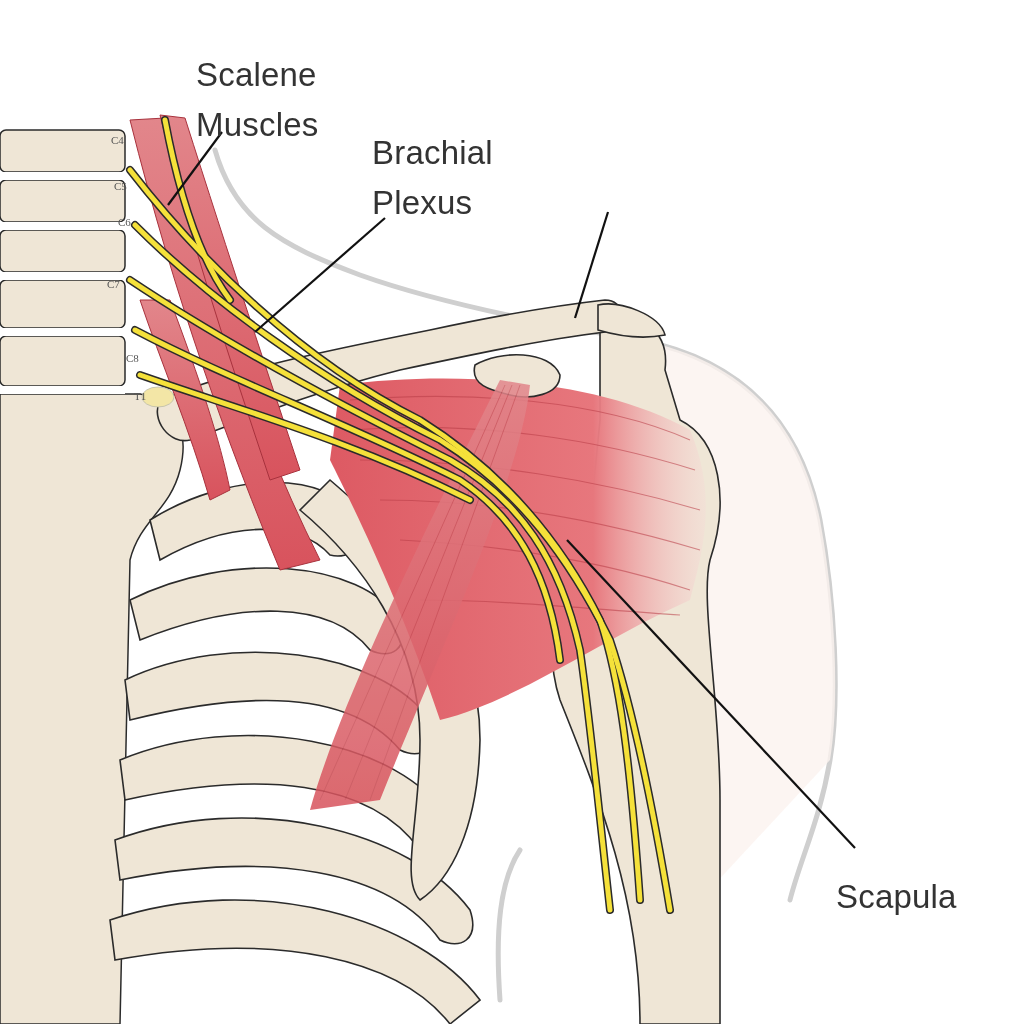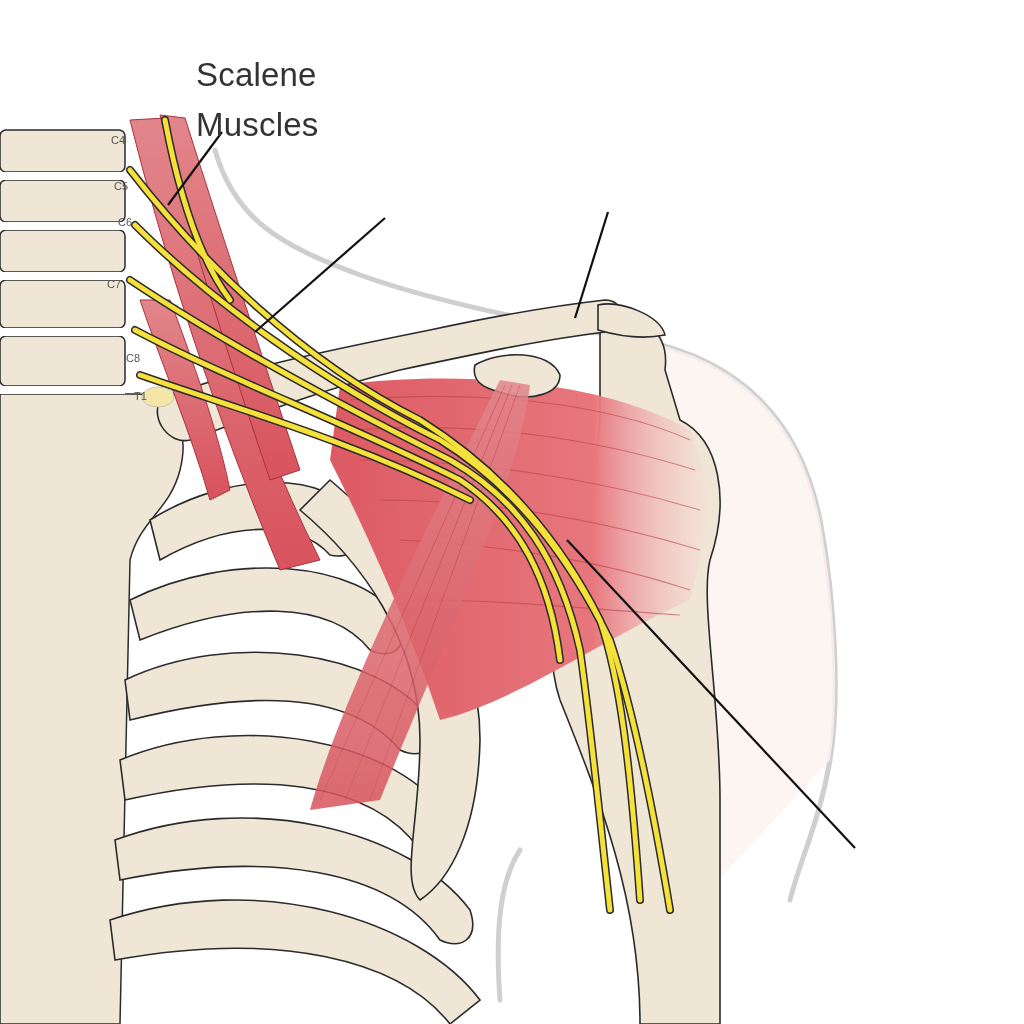--- a/index.html
+++ b/index.html
@@ -1,19 +1,19 @@
 <!DOCTYPE html>
 <html><head>
 <meta charset="utf-8">
 <style>
   html,body{margin:0;padding:0;background:#ffffff;}
   #stage{position:relative;width:1024px;height:1024px;overflow:hidden;background:#ffffff;font-family:"Liberation Sans",sans-serif;}
   svg{position:absolute;left:0;top:0;}
   .label{position:absolute;color:#333333;font-size:33px;line-height:50px;font-weight:500;letter-spacing:0.2px;white-space:pre;}
-  .vlabel{position:absolute;font-size:11px;color:#555;font-family:Liberation Sans, sans-serif;}
+  .vlabel{position:absolute;font-size:11px;color:#555;font-family:Liberation Serif, serif;}
 </style>
 </head>
 <body>
 
 <div id="stage">
   <svg width="1024" height="1024" viewBox="0 0 1024 1024">
     <defs>
       <linearGradient id="musG" x1="0" y1="0" x2="1" y2="0">
         <stop offset="0" stop-color="#dd5a63"></stop>
         <stop offset="0.7" stop-color="#e7777d"></stop>
@@ -124,13 +124,16 @@
 
   <span class="vlabel" style="left:111px;top:134px">C4</span>
   <span class="vlabel" style="left:114px;top:180px">C5</span>
   <span class="vlabel" style="left:118px;top:216px">C6</span>
   <span class="vlabel" style="left:107px;top:278px">C7</span>
   <span class="vlabel" style="left:126px;top:352px">C8</span>
   <span class="vlabel" style="left:134px;top:390px">T1</span>
 
   <div class="label" style="left:196px;top:50px">Scalene
 Muscles</div>
+  <div class="label" style="left:372px;top:128px">Brachial
+Plexus</div>
+  <div class="label" style="left:836px;top:872px">Scapula</div>
 </div>
 
 </body></html>

